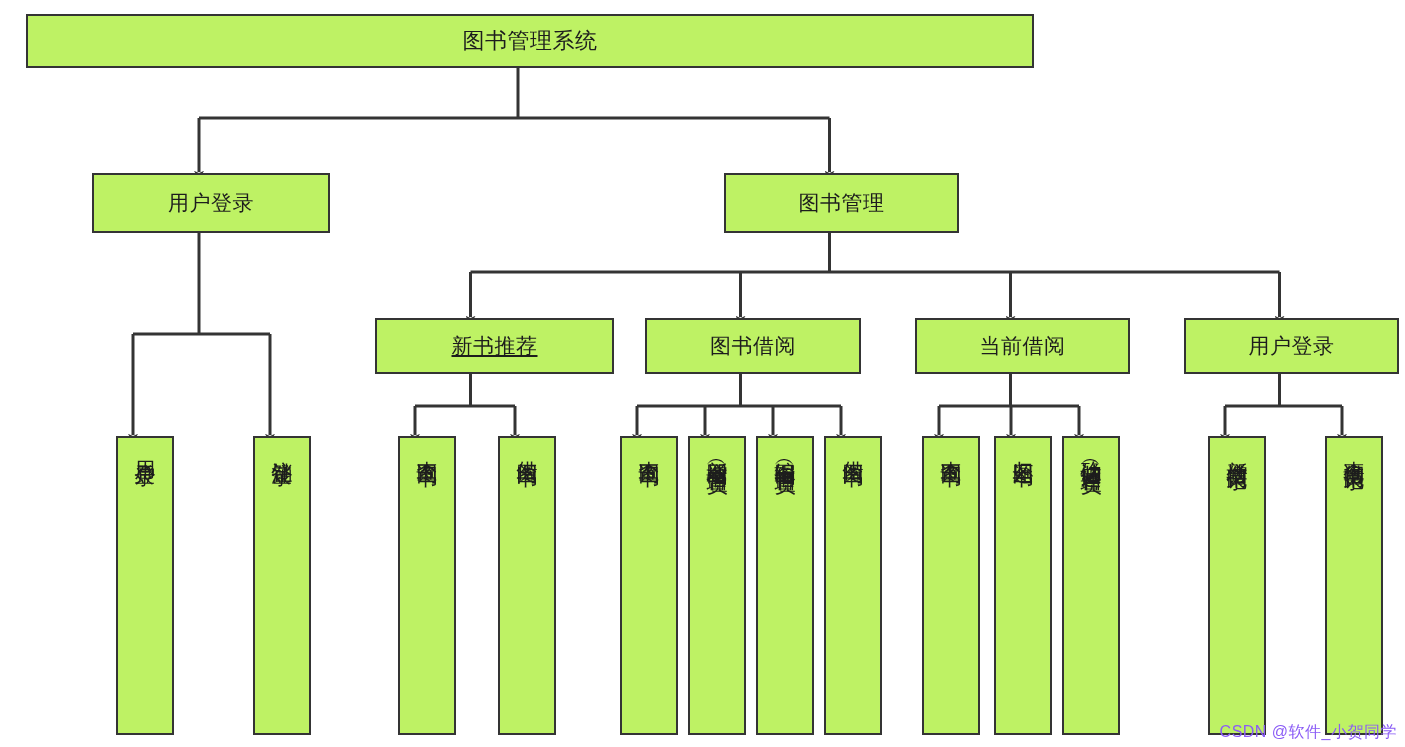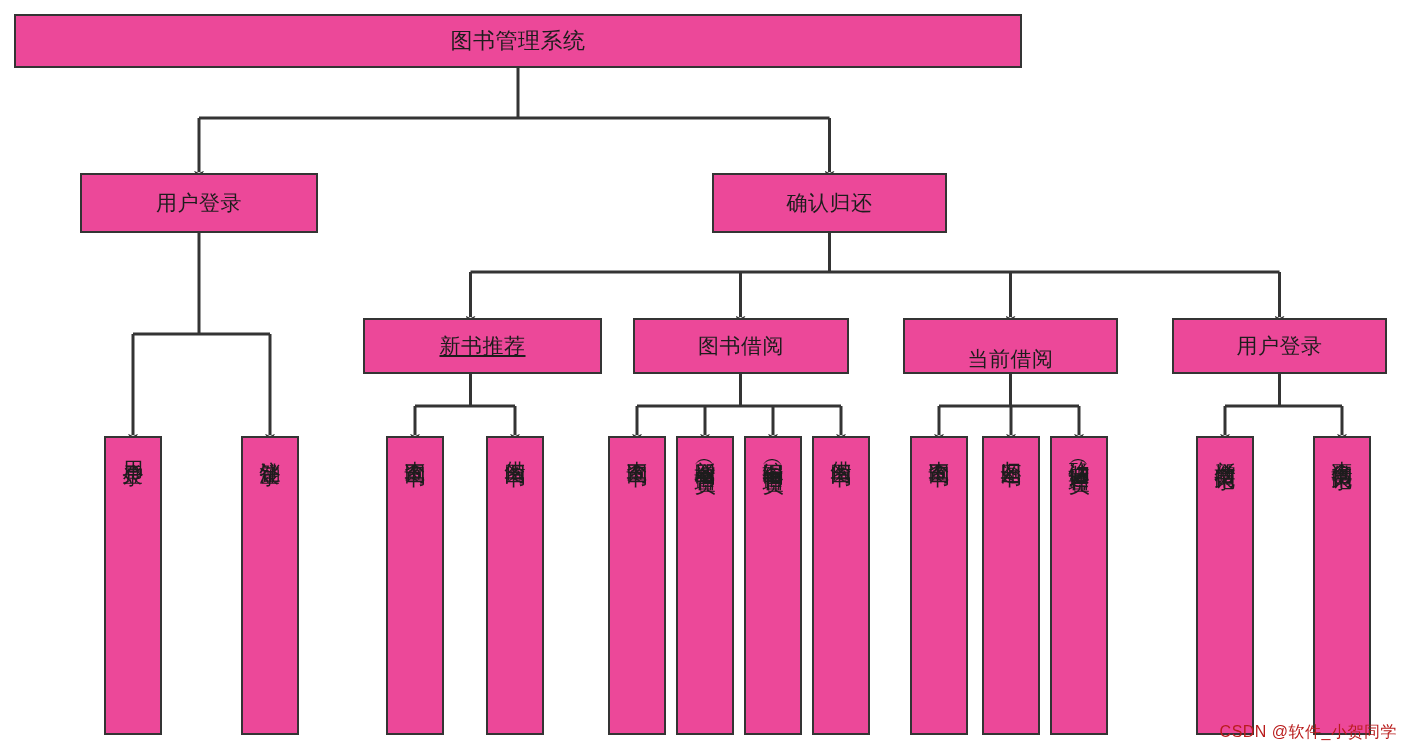--- a/index.html
+++ b/index.html
@@ -22,25 +22,26 @@
     left: 0;
     top: 0;
     width: 1405px;
     height: 747px;
     pointer-events: none;
   }
   .node {
     position: absolute;
     box-sizing: border-box;
     border: 2.5px solid #343434;
-    background: #ec4899;
+    background: #bef264;
     display: flex;
     align-items: center;
     justify-content: center;
     color: #1d1d1d;
+    margin-left: 12px;
   }
   .node .label {
     display: block;
     text-align: center;
     line-height: 1.18;
     white-space: nowrap;
   }
   
   .node.horiz .label {
     font-size: 21px;
@@ -61,21 +62,21 @@
     line-height: 1.05;
     letter-spacing: 2px;
     white-space: nowrap;
     margin: 0 auto;
   }
   #watermark {
     position: absolute;
     right: 8px;
     bottom: 4px;
     font-size: 16px;
-    color: #b91c1c;
+    color: #8b5cf6;
     letter-spacing: 0.5px;
     white-space: nowrap;
   }
 </style>
 </head>
 <body>
 
 <div id="canvas">
 
   <svg id="edges" viewBox="0 0 1405 747" xmlns="http://www.w3.org/2000/svg">
@@ -122,29 +123,29 @@
   </svg>
 
   <div id="nodes-layer">
       <div class="node horiz root" style="left: 14px; top: 14px; width: 1008px; height: 54px;">
         <span class="label">图书管理系统</span>
       </div>
       <div class="node horiz" style="left: 80px; top: 173px; width: 238px; height: 60px;">
         <span class="label">用户登录</span>
       </div>
       <div class="node horiz" style="left: 712px; top: 173px; width: 235px; height: 60px;">
-        <span class="label">确认归还</span>
+        <span class="label">图书管理</span>
       </div>
       <div class="node horiz" style="left: 363px; top: 318px; width: 239px; height: 56px; text-decoration: underline;">
         <span class="label">新书推荐</span>
       </div>
       <div class="node horiz" style="left: 633px; top: 318px; width: 216px; height: 56px;">
         <span class="label">图书借阅</span>
       </div>
-      <div class="node horiz" style="left: 903px; top: 318px; width: 215px; height: 56px; align-items: flex-end;">
+      <div class="node horiz" style="left: 903px; top: 318px; width: 215px; height: 56px;">
         <span class="label">当前借阅</span>
       </div>
       <div class="node horiz" style="left: 1172px; top: 318px; width: 215px; height: 56px;">
         <span class="label">用户登录</span>
       </div>
       <div class="node vert" style="left: 104px; top: 436px; width: 58px; height: 299px;">
         <span class="label">用户登录</span>
       </div>
       <div class="node vert" style="left: 241px; top: 436px; width: 58px; height: 299px;">
         <span class="label">注销登录</span>

